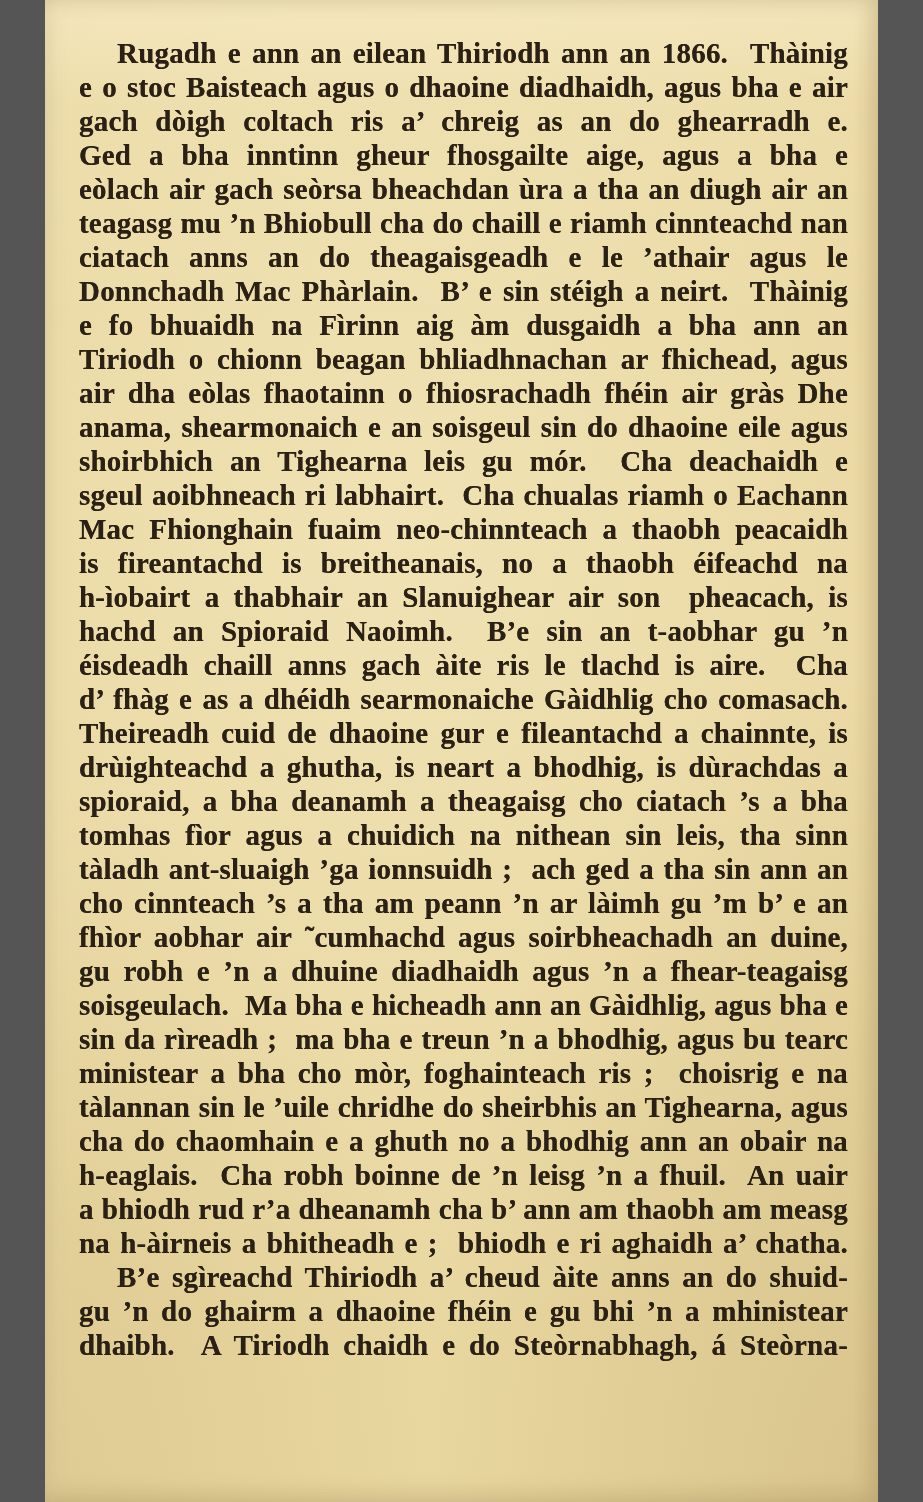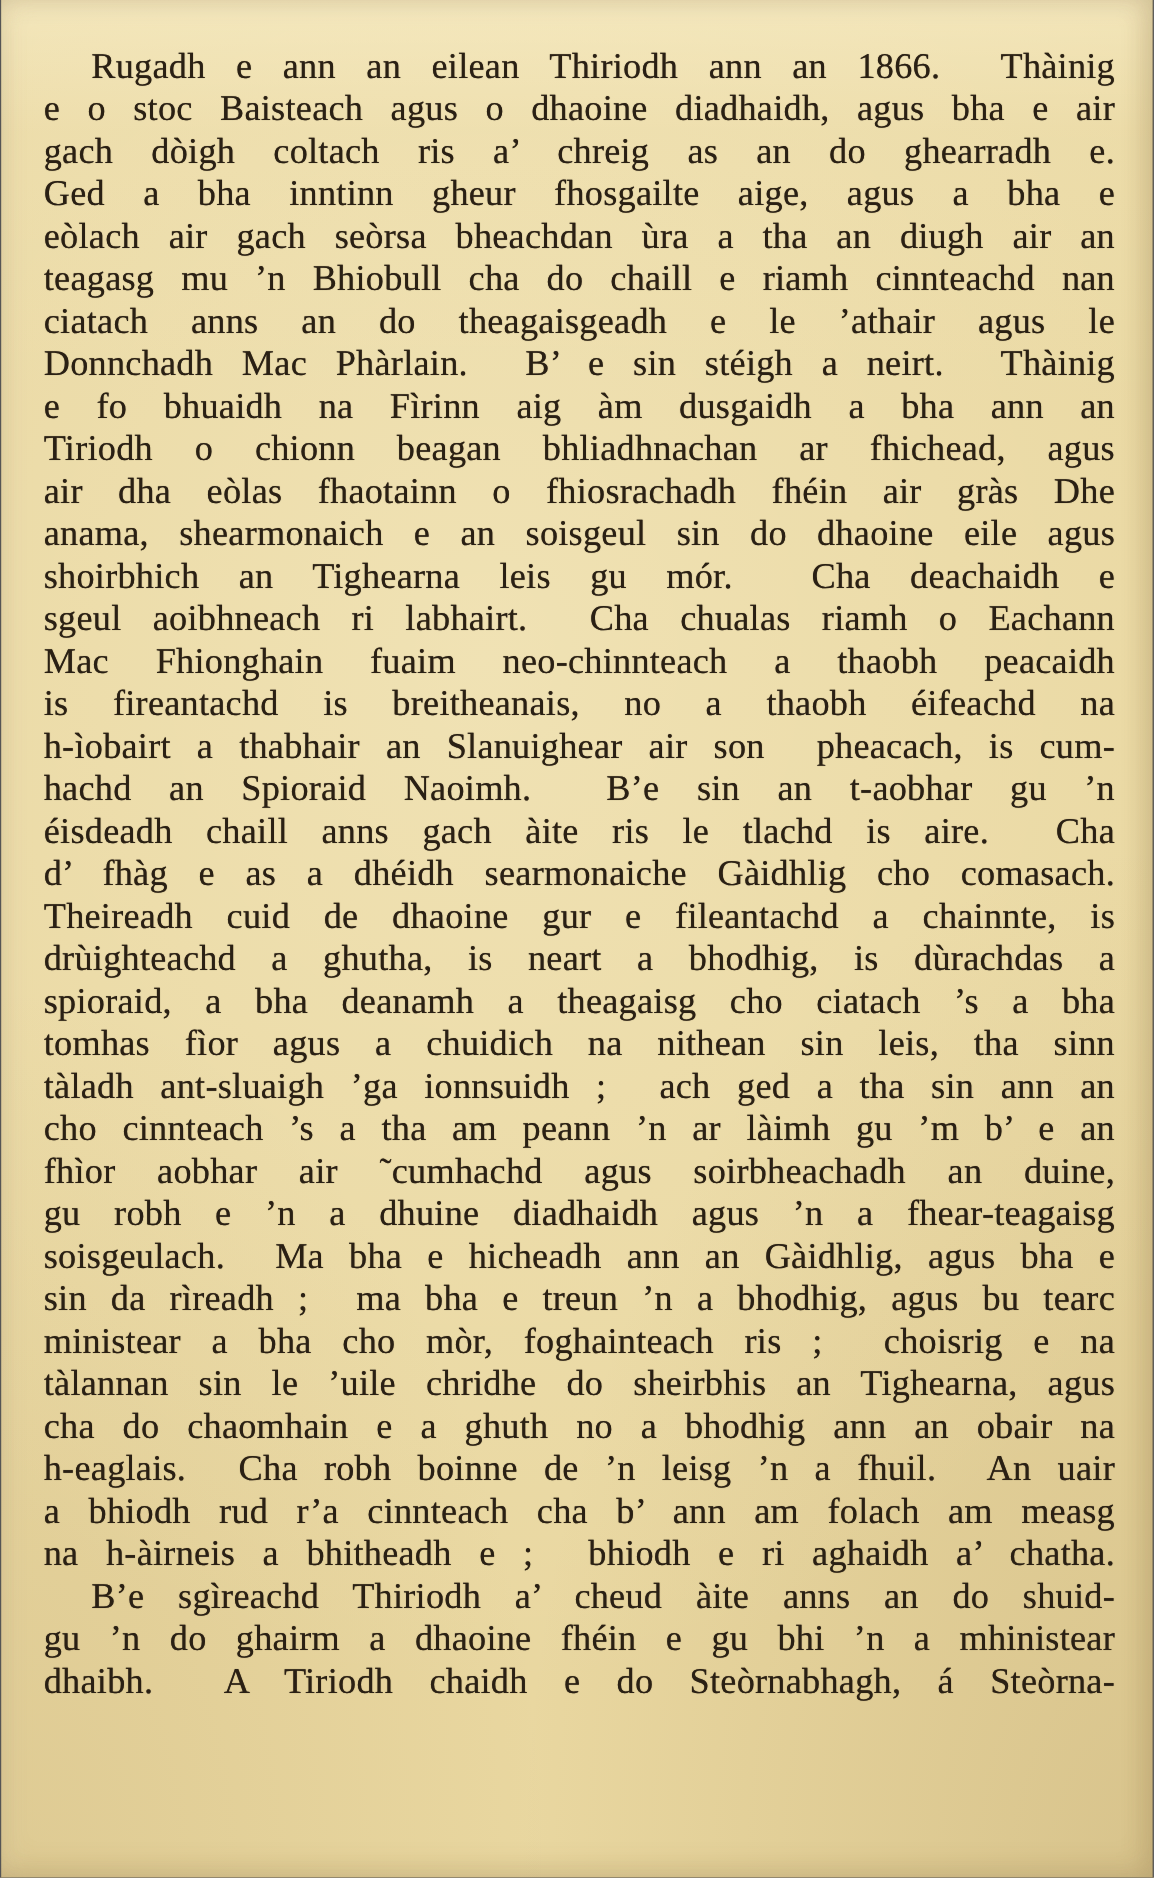--- a/index.html
+++ b/index.html
@@ -2,34 +2,35 @@
 <html><head>
 <meta charset="utf-8">
 <style>
   html, body {
     margin: 0;
     padding: 0;
     background: #555;
   }
   .page {
     position: relative;
-    width: 921px;
+    width: 833px;
     height: 1502px;
     margin: 0 auto;
     overflow: hidden;
     background-color: var(--paper, #e9d7a0);
     background-image:
       linear-gradient(180deg, rgba(255,247,216,0.45) 0%, rgba(255,247,216,0.12) 7%, rgba(0,0,0,0) 22%),
       radial-gradient(130% 95% at 42% 35%, rgba(255,249,222,0.32) 0%, rgba(0,0,0,0) 58%),
       radial-gradient(120% 120% at 100% 100%, rgba(128,94,36,0.16) 0%, rgba(0,0,0,0) 46%),
       radial-gradient(120% 120% at 0% 100%, rgba(128,94,36,0.10) 0%, rgba(0,0,0,0) 40%);
     box-shadow:
       inset -6px 0 20px rgba(112,82,30,0.20),
       inset 0 -8px 24px rgba(112,82,30,0.10),
       inset 4px 4px 22px rgba(255,252,230,0.18);
+    font-weight: bold;
   }
   .text-block {
     position: absolute;
     left: 34px;
     right: 30px;
     top: 36px;
   }
   .para {
     margin: 0;
     padding: 0;
@@ -84,21 +85,21 @@
         <div class="line">tàladh ant-sluaigh ’ga ionnsuidh ;  ach ged a tha sin ann an</div>
         <div class="line">cho cinnteach ’s a tha am peann ’n ar làimh gu ’m b’ e an</div>
         <div class="line">fhìor aobhar air ˜cumhachd agus soirbheachadh an duine,</div>
         <div class="line">gu robh e ’n a dhuine diadhaidh agus ’n a fhear-teagaisg</div>
         <div class="line">soisgeulach.  Ma bha e hicheadh ann an Gàidhlig, agus bha e</div>
         <div class="line">sin da rìreadh ;  ma bha e treun ’n a bhodhig, agus bu tearc</div>
         <div class="line">ministear a bha cho mòr, foghainteach ris ;  choisrig e na</div>
         <div class="line">tàlannan sin le ’uile chridhe do sheirbhis an Tighearna, agus</div>
         <div class="line">cha do chaomhain e a ghuth no a bhodhig ann an obair na</div>
         <div class="line">h-eaglais.  Cha robh boinne de ’n leisg ’n a fhuil.  An uair</div>
-        <div class="line">a bhiodh rud r’a cinnteach cha b’ ann am folach am measg</div>
+        <div class="line">a bhiodh rud r’a dheanamh cha b’ ann am thaobh am measg</div>
         <div class="line">na h-àirneis a bhitheadh e ;  bhiodh e ri aghaidh a’ chatha.</div>
       </div>
       <div class="para">
         <div class="line indent">B’e sgìreachd Thiriodh a’ cheud àite anns an do shuid-</div>
         <div class="line">gu ’n do ghairm a dhaoine fhéin e gu bhi ’n a mhinistear</div>
         <div class="line">dhaibh.  A Tiriodh chaidh e do Steòrnabhagh, á Steòrna-</div>
       </div>
     </div>
 </div>
 

